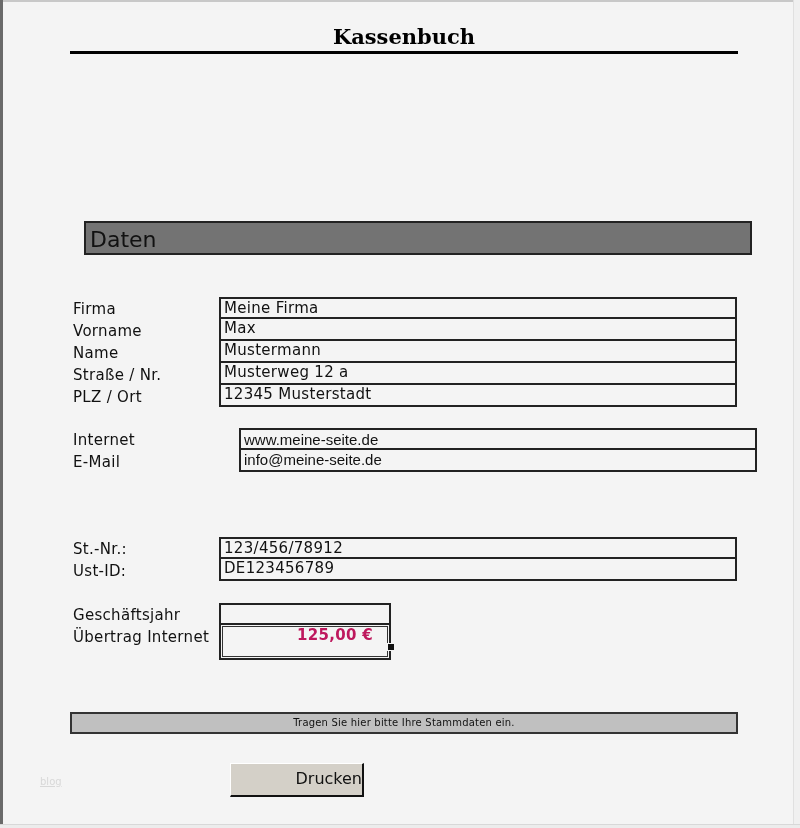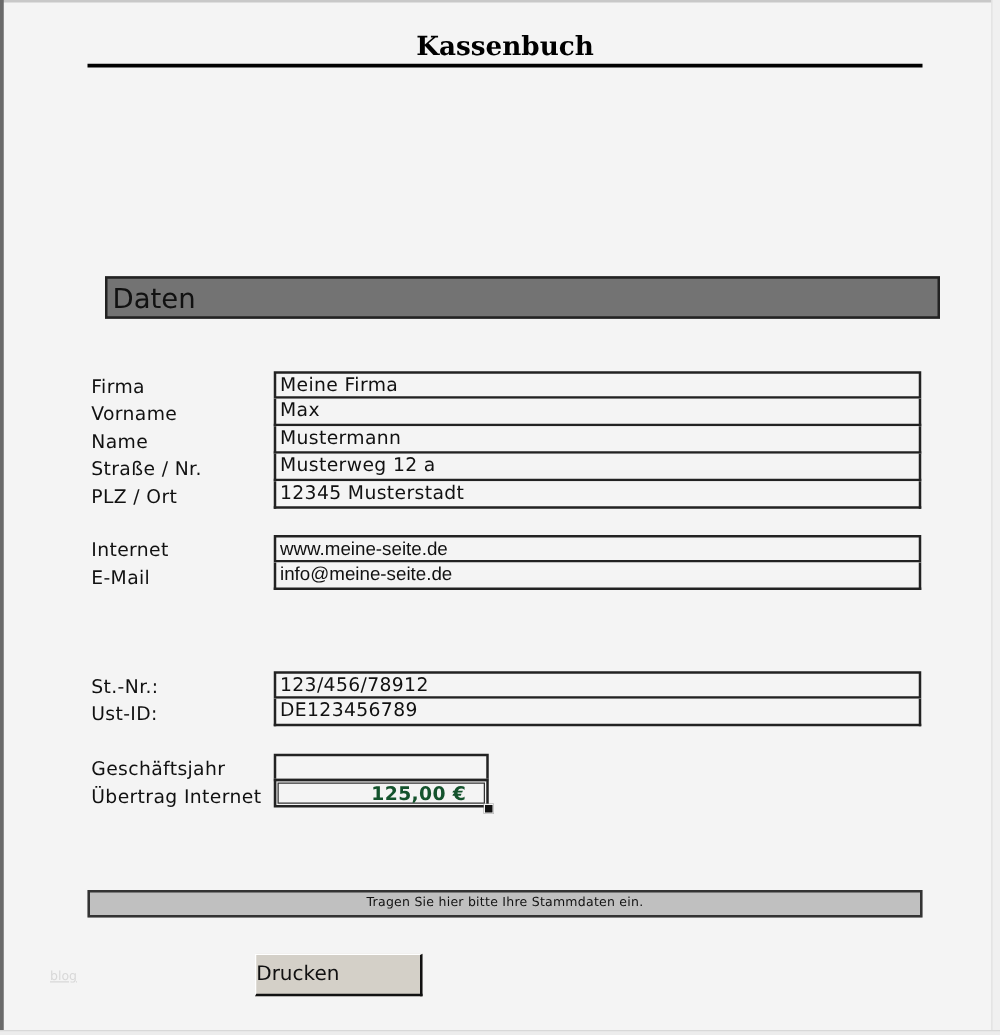--- a/index.html
+++ b/index.html
@@ -44,58 +44,58 @@
       position: absolute; left: 219px; width: 518px; height: 22px;
       box-sizing: border-box;
       border: 2px solid #222;
       background: #f4f4f4;
       font-size: 15px; line-height: 19px;
       padding-left: 3px;
       letter-spacing: 0.3px;
       white-space: nowrap; overflow: hidden;
     }
     .cell.cont { border-top: none; height: 22px; }
-    .cell.sans2 { font-family: "Liberation Sans", sans-serif; font-size: 15px; letter-spacing: 0; }
+    .cell.sans2 { font-family: "Liberation Sans", sans-serif; font-size: 15px; letter-spacing: 0; margin-left: 20px; }
 
     .cell.small { width: 172px; }
     .cell.selected {
       border: 2px solid #222;
       box-shadow: inset 0 0 0 1px #f4f4f4, inset 0 0 0 2px #333;
       text-align: right;
       padding-right: 16px;
-      color: #14532d;
+      color: #be185d;
       font-weight: bold;
-      height: 23px;
+      height: 37px;
       line-height: 21px;
     }
     .fill-handle {
       position: absolute; left: 387px; top: 643px; width: 6px; height: 6px;
       background: #111; border: 1px solid #f4f4f4;
     }
 
     .info-bar {
       position: absolute; left: 70px; top: 712px; width: 668px; height: 22px;
       box-sizing: border-box;
       background: #c0c0c0;
       border: 2px solid #333;
       text-align: center;
       font-size: 10px; line-height: 18px;
       letter-spacing: 0.2px;
     }
 
     .print-button {
-      position: absolute; left: 204px; top: 763px; width: 134px; height: 34px;
+      position: absolute; left: 230px; top: 763px; width: 134px; height: 34px;
       box-sizing: border-box;
       background: #d4d0c8;
       border-top: 1px solid #ffffff;
       border-left: 1px solid #ffffff;
       border-right: 2px solid #111;
       border-bottom: 2px solid #111;
       font-size: 16px; line-height: 30px;
-      text-align: left;
+      text-align: right;
       cursor: pointer;
       color: #111;
     }
 
     .watermark {
       position: absolute; left: 40px; top: 776px;
       font-size: 10px; color: #d8d8d8; text-decoration: underline;
     }
   </style>
 </head>

